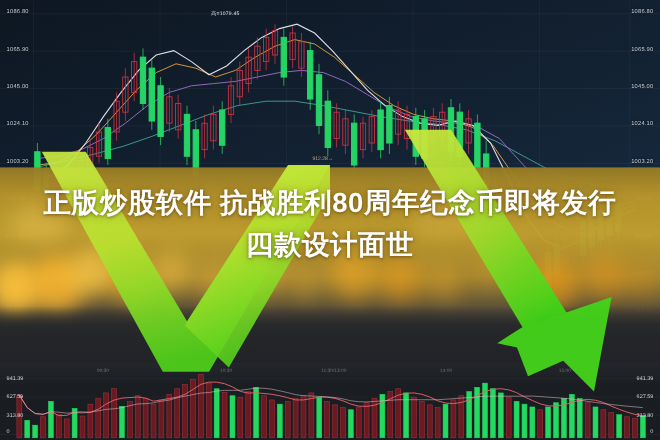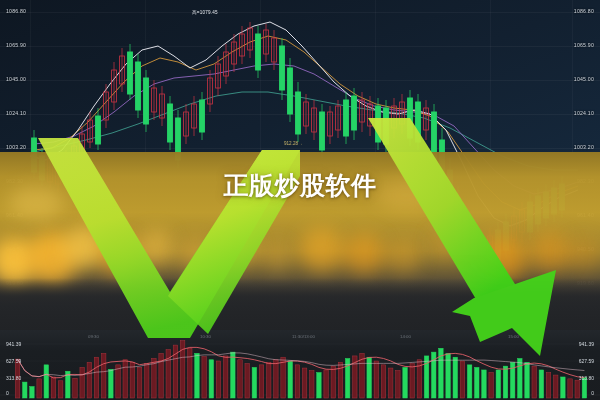--- a/index.html
+++ b/index.html
@@ -470,18 +470,19 @@
       <path d="M 168,176 L 208,214 L 300,56 L 300,30 L 262,30 Z" fill="url(#gA)"></path>
     </g>
 
     <g opacity="0.95">
       <path d="M 368,-2 L 410,-2 L 520,172 L 486,196 Z" fill="url(#gB)"></path>
       <path d="M 474,178 L 556,150 L 540,236 L 512,208 L 480,222 L 470,196 L 452,192 Z" fill="#44d41a"></path>
     </g>
   </svg>
 
   <div class="headline">
-    <span class="l2">正版炒股软件</span>
+    <span>正版炒股软件 抗战胜利80周年纪念币即将发行</span>
+    <span class="l2">四款设计面世</span>
   </div>
 
   <div class="lo-ann" style="left:284px;top:141px">912.28→</div>
 
 </div>
 
 </body></html>

